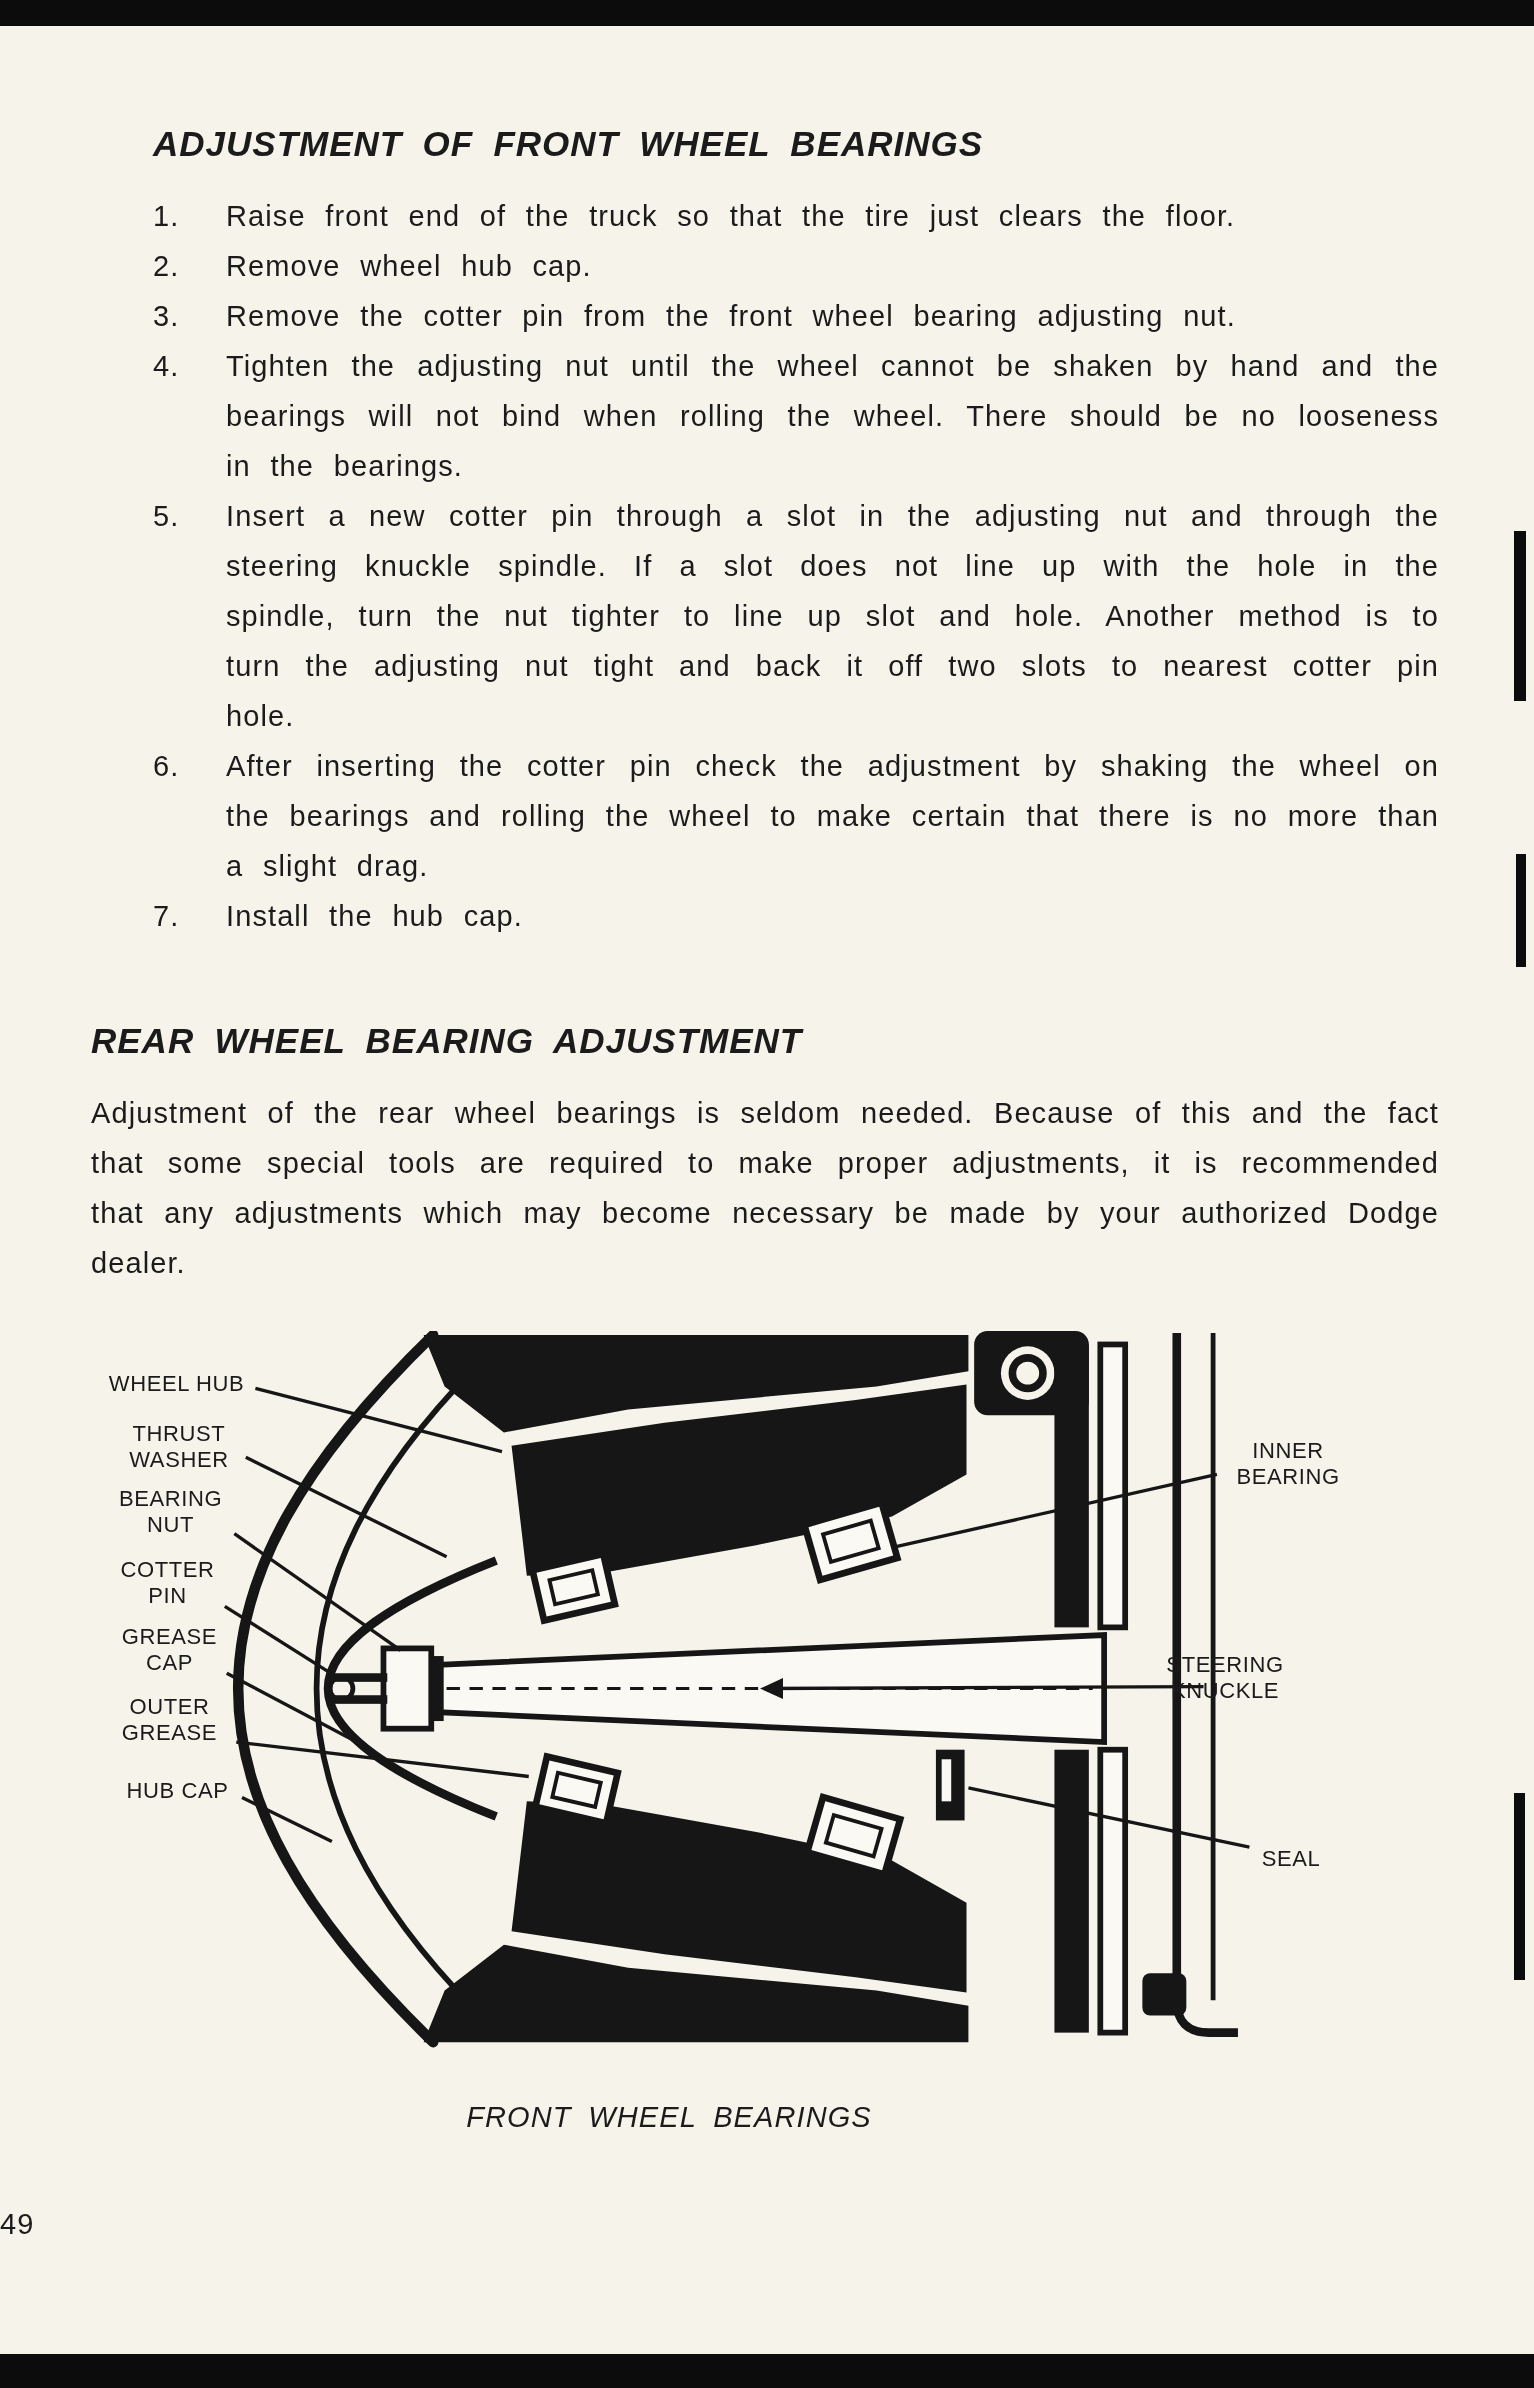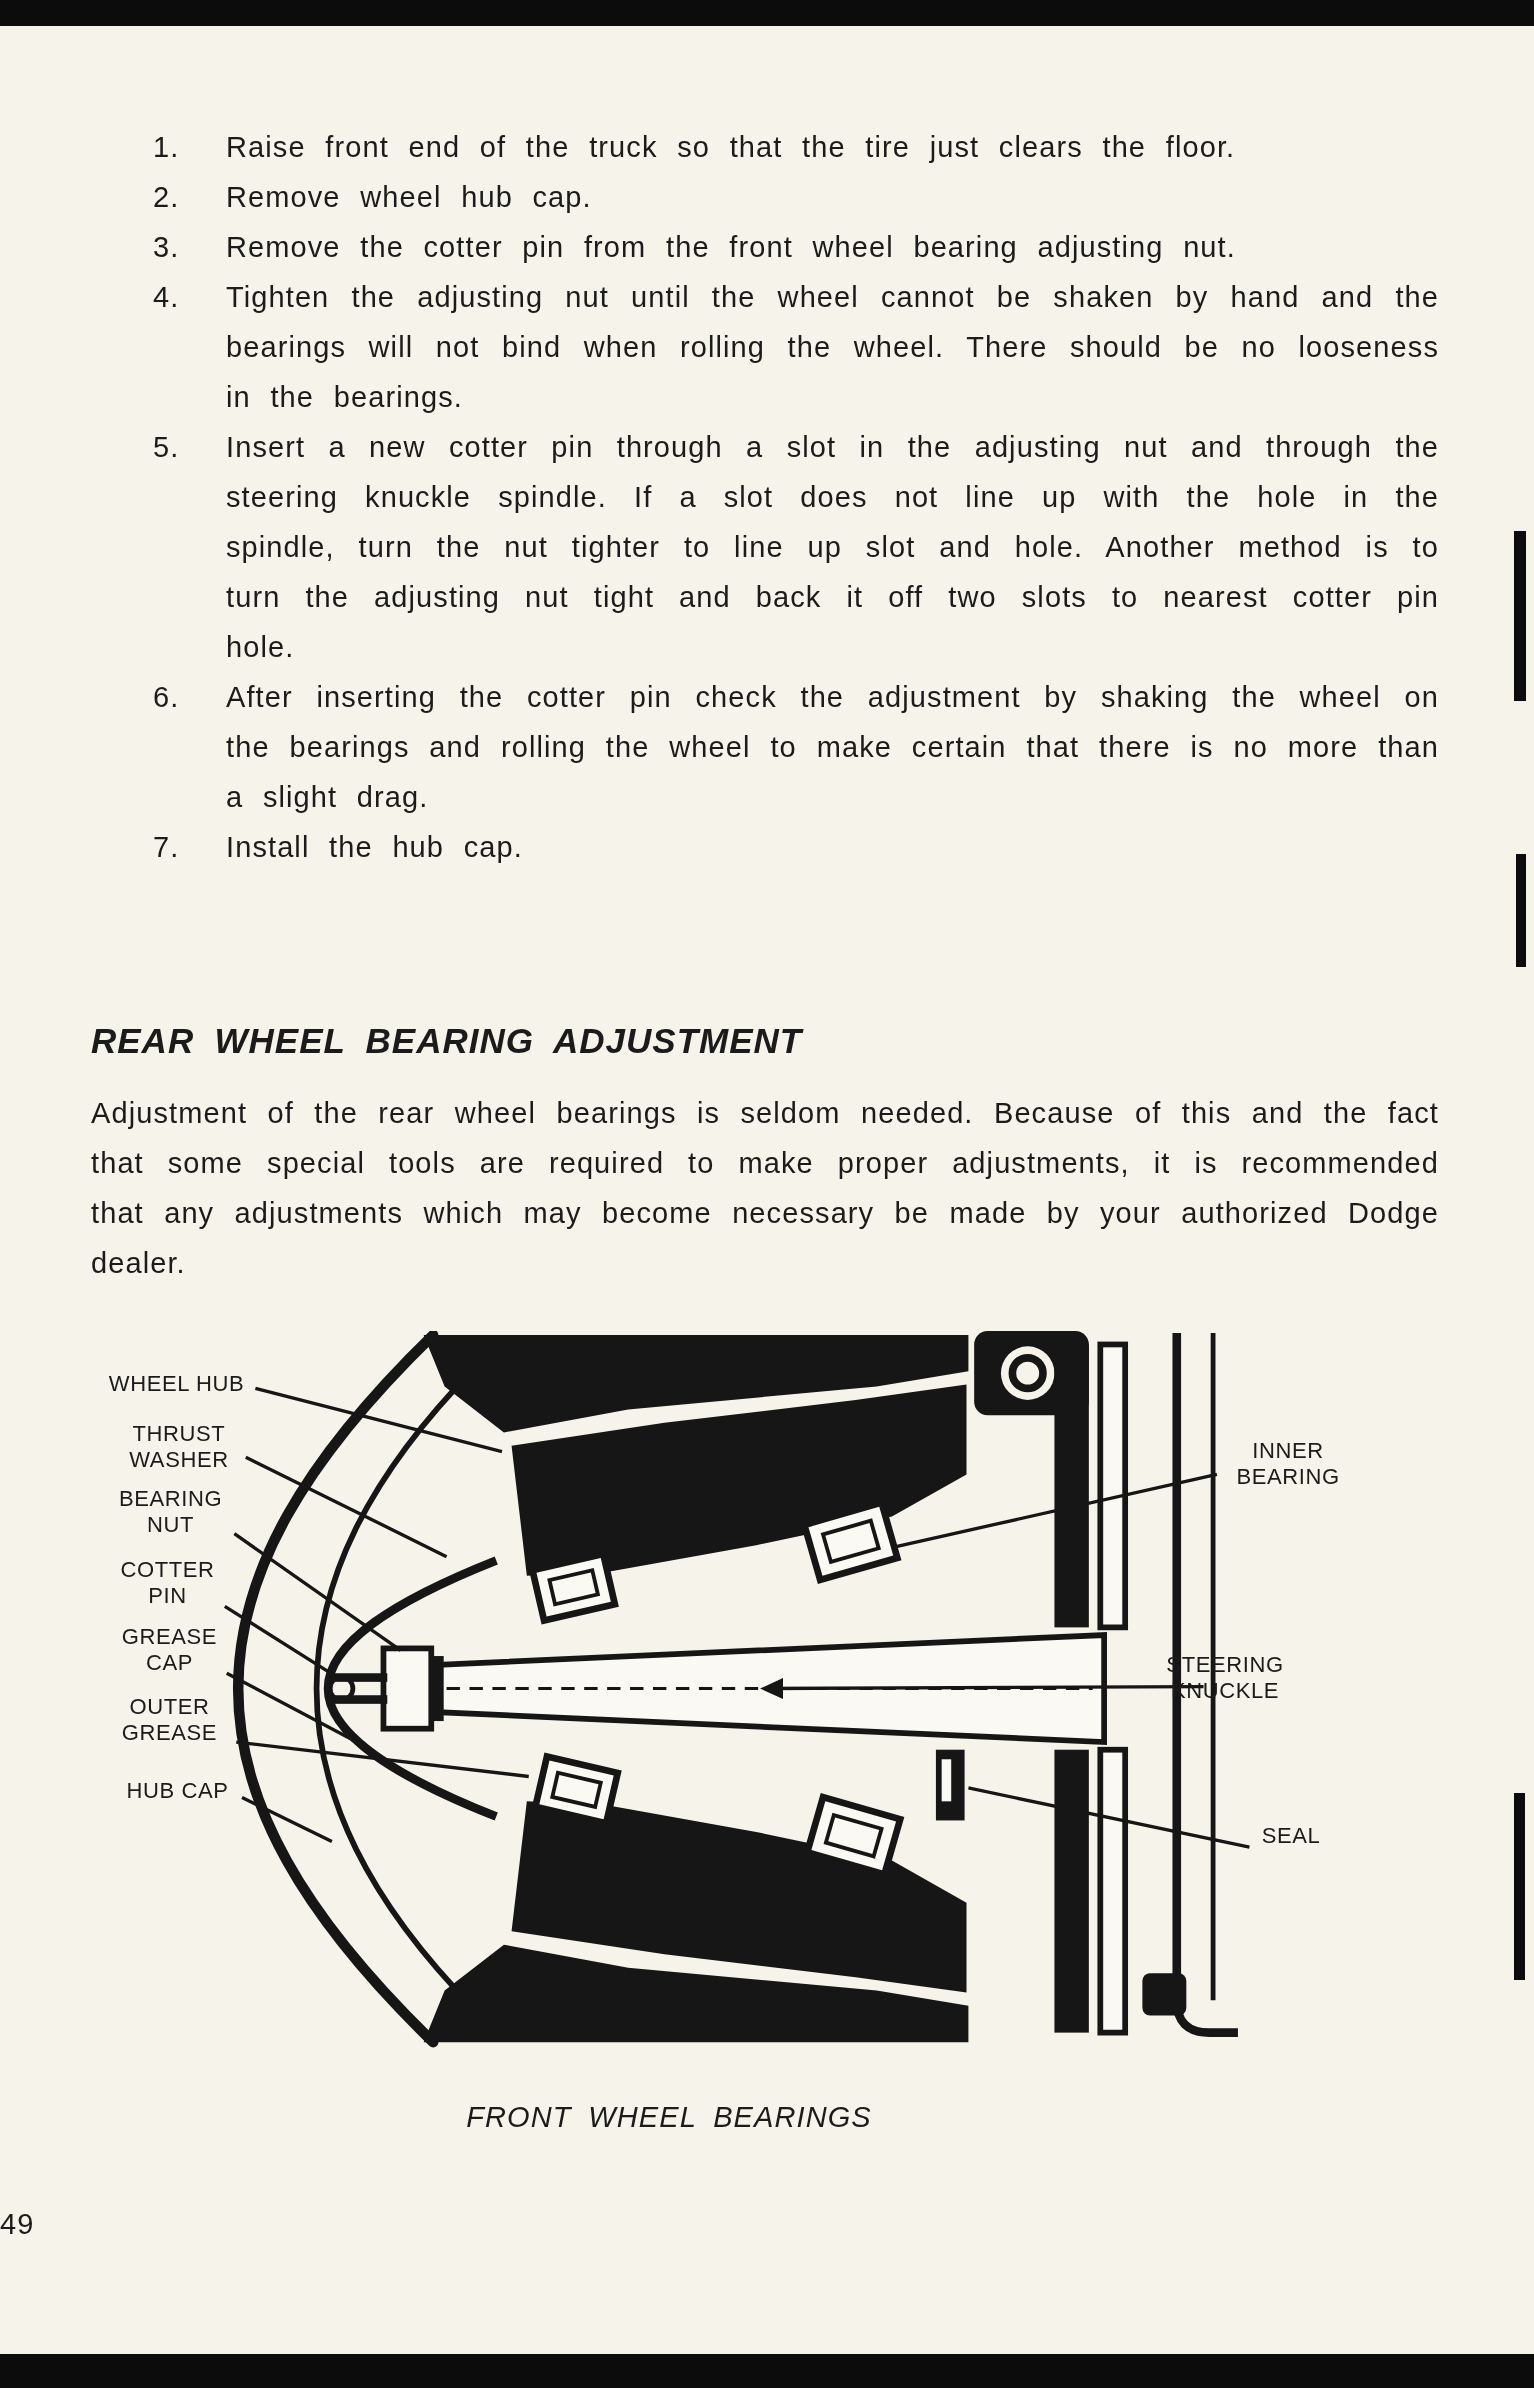--- a/index.html
+++ b/index.html
@@ -53,20 +53,21 @@
 
 <div class="page">
 
   <div class="scan-bar top"></div>
   <div class="scan-bar bottom"></div>
   <div class="scan-mark" style="left:1514px; top:531px; width:11.5px; height:170px;"></div>
   <div class="scan-mark" style="left:1516px; top:854px; width:9.6px; height:113px;"></div>
   <div class="scan-mark" style="left:1514px; top:1793px; width:10.5px; height:187px;"></div>
 
   <div class="sec1">
+    <h1 class="head">ADJUSTMENT OF FRONT WHEEL BEARINGS</h1>
     <div class="steps">
       <div class="step">
         <span class="num">1.</span>
         <span class="txt bodytext">Raise front end of the truck so that the tire just clears the floor.</span>
       </div>
       <div class="step">
         <span class="num">2.</span>
         <span class="txt bodytext">Remove wheel hub cap.</span>
       </div>
       <div class="step">
@@ -190,21 +191,21 @@
 
     <div class="fig-label" style="left:11.5px; top:40px; width:148px;">WHEEL HUB</div>
     <div class="fig-label" style="left:27px; top:90px; width:122px;">THRUST WASHER</div>
     <div class="fig-label" style="left:21px; top:155px; width:117px;">BEARING NUT</div>
     <div class="fig-label" style="left:25px; top:226px; width:103px;">COTTER PIN</div>
     <div class="fig-label" style="left:25px; top:293px; width:107px;">GREASE CAP</div>
     <div class="fig-label" style="left:19px; top:363px; width:119px;">OUTER GREASE</div>
     <div class="fig-label" style="left:29px; top:447px; width:115px;">HUB CAP</div>
     <div class="fig-label" style="left:1130px; top:107px; width:134px;">INNER BEARING</div>
     <div class="fig-label" style="left:1060px; top:321px; width:148px;">STEERING KNUCKLE</div>
-    <div class="fig-label" style="left:1162px; top:492px; width:76px;">SEAL</div>
+    <div class="fig-label" style="left:1162px; top:515px; width:76px;">SEAL</div>
   </div>
 
   <div class="fig-caption">FRONT WHEEL BEARINGS</div>
 
   <div class="page-num">49</div>
 
 </div>
 
 
 </body></html>

